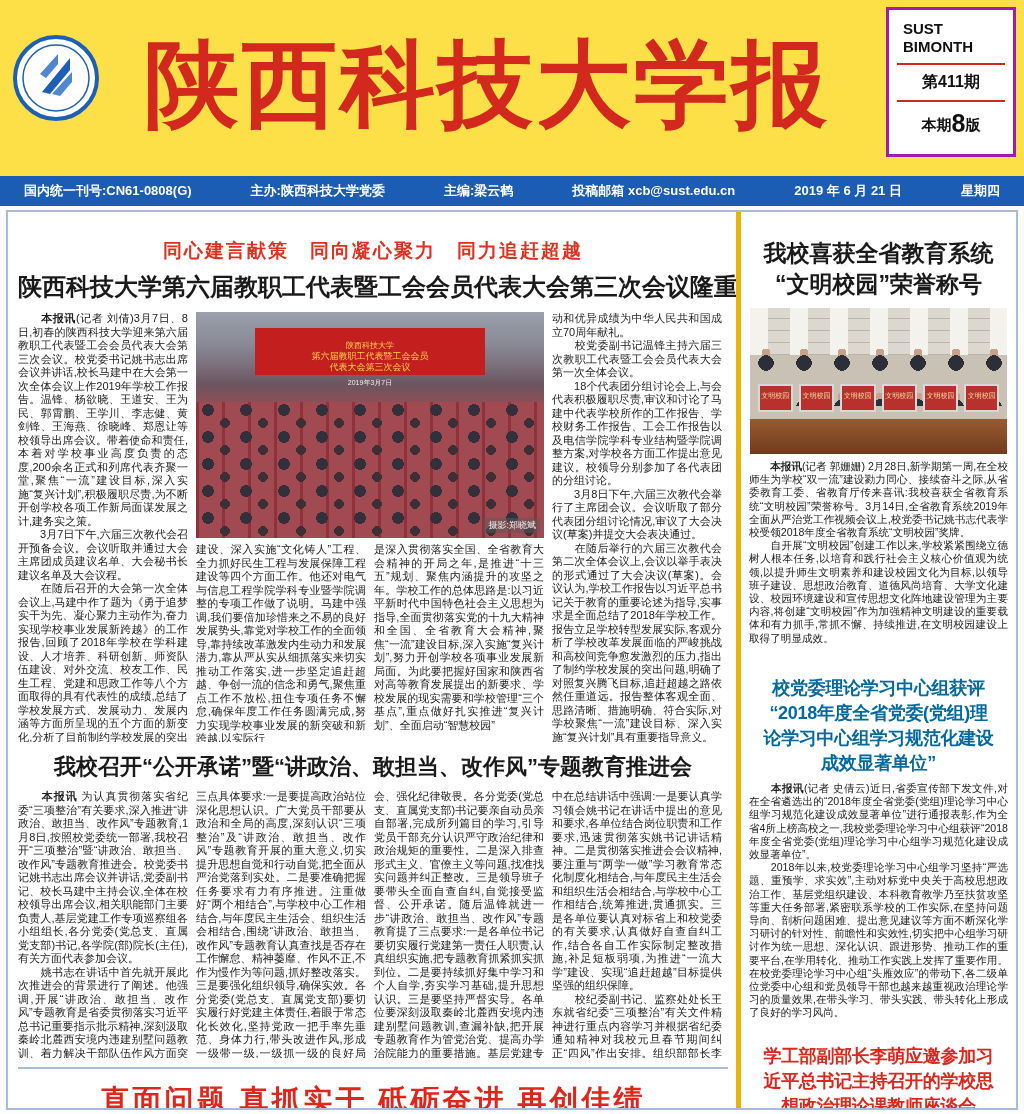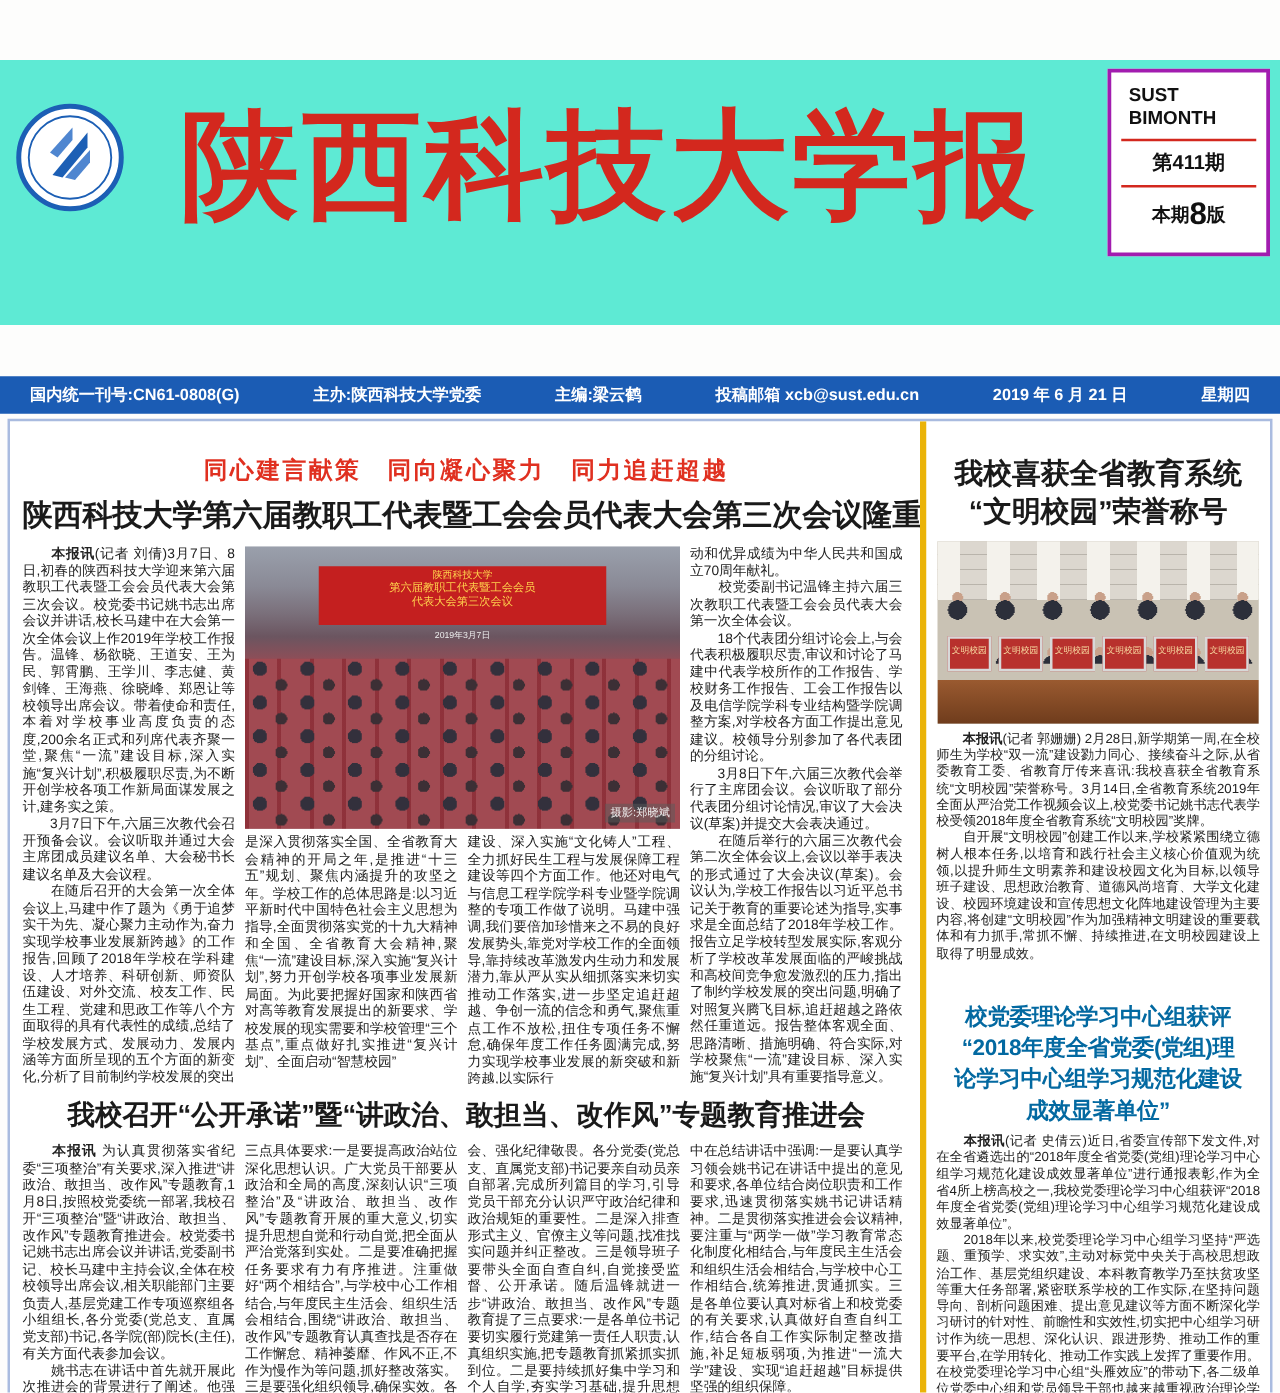--- a/index.html
+++ b/index.html
@@ -1,36 +1,36 @@
 <!DOCTYPE html>
 <html><head>
 <meta charset="utf-8">
 <style>
   html,body{margin:0;padding:0;}
   body{width:1024px;height:1114px;background:#fdfdfc;color:#1a1a1a;
        font-family:"Liberation Sans",sans-serif;overflow:hidden;position:relative;}
 
   
-  .header{position:relative;height:212px;background:#5eead4;margin-top:48px;}
+  .header{position:relative;height:176px;background:#fde047;}
   .logo{position:absolute;left:12px;top:34px;width:88px;height:88px;}
   .masthead-title{position:absolute;left:104px;top:6px;width:766px;height:160px;
     text-align:center;font-family:"Liberation Serif",serif;font-weight:bold;
     font-size:95px;line-height:158px;color:#d3281e;letter-spacing:3px;white-space:nowrap;}
   .issue-box{position:absolute;right:8px;top:7px;width:130px;height:150px;
     border:3px solid #a21caf;background:#fff;text-align:center;box-sizing:border-box;}
   .issue-en{font-weight:bold;font-size:15px;line-height:18px;text-align:left;
     padding:10px 0 0 14px;white-space:pre-line;color:#111;}
   .issue-rule{border-top:2px solid #d3281e;margin:7px 8px;}
   .issue-no{font-size:16px;font-weight:bold;color:#111;}
   .issue-pages{font-size:15px;font-weight:bold;color:#111;margin-top:2px;}
   .issue-pages .big8{font-size:25px;vertical-align:-2px;}
 
   
   .infobar{height:30px;background:#1b5cb4;color:#fff;display:flex;align-items:center;
-    justify-content:space-between;font-size:13px;font-weight:bold;padding:0 24px;margin-top:41px;}
+    justify-content:space-between;font-size:13px;font-weight:bold;padding:0 24px;}
 
   
   .frame{margin:4px 6px 0;border:2px solid #a9bbdf;height:900px;display:flex;
     box-sizing:border-box;background:#fff;overflow:hidden;}
   .main-col{flex:0 0 728px;width:728px;box-sizing:border-box;padding:0 8px 0 10px;overflow:hidden;}
   .side-col{flex:1;box-sizing:border-box;border-left:5px solid #eab308;
     padding:0 8px;overflow:hidden;}
 
   
   .kicker{margin-top:26px;text-align:center;color:#e03020;font-weight:bold;
@@ -41,21 +41,21 @@
   .ncol{flex:0 0 170px;width:170px;font-size:11px;line-height:13.5px;
     text-align:justify;white-space:pre-line;overflow:hidden;color:#222;}
   .boldlead{font-weight:bold;}
   .mid{flex:0 0 348px;width:348px;display:flex;flex-direction:column;}
   .mid-cols{display:flex;gap:8px;margin-top:5px;flex:1;overflow:hidden;}
 
   
   .photo-main{height:226px;position:relative;overflow:hidden;
     background:linear-gradient(180deg,#9aa0ac 0,#8a8a96 14%,#7a6f7a 24%,#6b5560 32%,#8e4e58 40%,#9c545c 100%);}
   .pm-banner{position:absolute;left:17%;top:7%;width:66%;height:21%;background:#c41f1f;
-    color:#ffd34d;text-align:center;padding-top:2px;box-sizing:border-box;}
+    color:#ffd34d;text-align:center;padding-top:13px;box-sizing:border-box;}
   .pm-b1{font-size:8px;line-height:10px;}
   .pm-b2{font-size:9px;line-height:11px;}
   .pm-b3{font-size:9px;line-height:11px;}
   .pm-date{position:absolute;left:0;right:0;top:29%;text-align:center;color:#eee;font-size:7px;}
   .pm-crowd{position:absolute;left:0;right:0;bottom:0;height:60%;background-color:#a14a52;
     background-image:
       radial-gradient(circle 6px at 12px 8px,#33303c 95%,transparent 96%),
       radial-gradient(circle 5px at 29px 21px,#3c2f35 95%,transparent 96%),
       repeating-linear-gradient(90deg,rgba(120,20,30,.45) 0 3px,transparent 3px 26px);
     background-size:38px 27px,38px 27px,auto;}
@@ -148,22 +148,22 @@
           <div class="pm-banner">
             <div class="pm-b1">陕西科技大学</div>
             <div class="pm-b2">第六届教职工代表暨工会会员</div>
             <div class="pm-b3">代表大会第三次会议</div>
           </div>
           <div class="pm-date">2019年3月7日</div>
           <div class="pm-crowd"></div>
           <div class="pm-credit">摄影:郑晓斌</div>
         </div>
         <div class="mid-cols">
+          <div class="ncol">建设、深入实施“文化铸人”工程、全力抓好民生工程与发展保障工程建设等四个方面工作。他还对电气与信息工程学院学科专业暨学院调整的专项工作做了说明。马建中强调,我们要倍加珍惜来之不易的良好发展势头,靠党对学校工作的全面领导,靠持续改革激发内生动力和发展潜力,靠从严从实从细抓落实来切实推动工作落实,进一步坚定追赶超越、争创一流的信念和勇气,聚焦重点工作不放松,扭住专项任务不懈怠,确保年度工作任务圆满完成,努力实现学校事业发展的新突破和新跨越,以实际行</div>
           <div class="ncol">是深入贯彻落实全国、全省教育大会精神的开局之年,是推进“十三五”规划、聚焦内涵提升的攻坚之年。学校工作的总体思路是:以习近平新时代中国特色社会主义思想为指导,全面贯彻落实党的十九大精神和全国、全省教育大会精神,聚焦“一流”建设目标,深入实施“复兴计划”,努力开创学校各项事业发展新局面。为此要把握好国家和陕西省对高等教育发展提出的新要求、学校发展的现实需要和学校管理“三个基点”,重点做好扎实推进“复兴计划”、全面启动“智慧校园”</div>
-          <div class="ncol">建设、深入实施“文化铸人”工程、全力抓好民生工程与发展保障工程建设等四个方面工作。他还对电气与信息工程学院学科专业暨学院调整的专项工作做了说明。马建中强调,我们要倍加珍惜来之不易的良好发展势头,靠党对学校工作的全面领导,靠持续改革激发内生动力和发展潜力,靠从严从实从细抓落实来切实推动工作落实,进一步坚定追赶超越、争创一流的信念和勇气,聚焦重点工作不放松,扭住专项任务不懈怠,确保年度工作任务圆满完成,努力实现学校事业发展的新突破和新跨越,以实际行</div>
         </div>
       </div>
 
       <div class="ncol"><span>动和优异成绩为中华人民共和国成立70周年献礼。
 　　校党委副书记温锋主持六届三次教职工代表暨工会会员代表大会第一次全体会议。
 　　18个代表团分组讨论会上,与会代表积极履职尽责,审议和讨论了马建中代表学校所作的工作报告、学校财务工作报告、工会工作报告以及电信学院学科专业结构暨学院调整方案,对学校各方面工作提出意见建议。校领导分别参加了各代表团的分组讨论。
 　　3月8日下午,六届三次教代会举行了主席团会议。会议听取了部分代表团分组讨论情况,审议了大会决议(草案)并提交大会表决通过。
 　　在随后举行的六届三次教代会第二次全体会议上,会议以举手表决的形式通过了大会决议(草案)。会议认为,学校工作报告以习近平总书记关于教育的重要论述为指导,实事求是全面总结了2018年学校工作。报告立足学校转型发展实际,客观分析了学校改革发展面临的严峻挑战和高校间竞争愈发激烈的压力,指出了制约学校发展的突出问题,明确了对照复兴腾飞目标,追赶超越之路依然任重道远。报告整体客观全面、思路清晰、措施明确、符合实际,对学校聚焦“一流”建设目标、深入实施“复兴计划”具有重要指导意义。</span>
 </div>
     </div>

